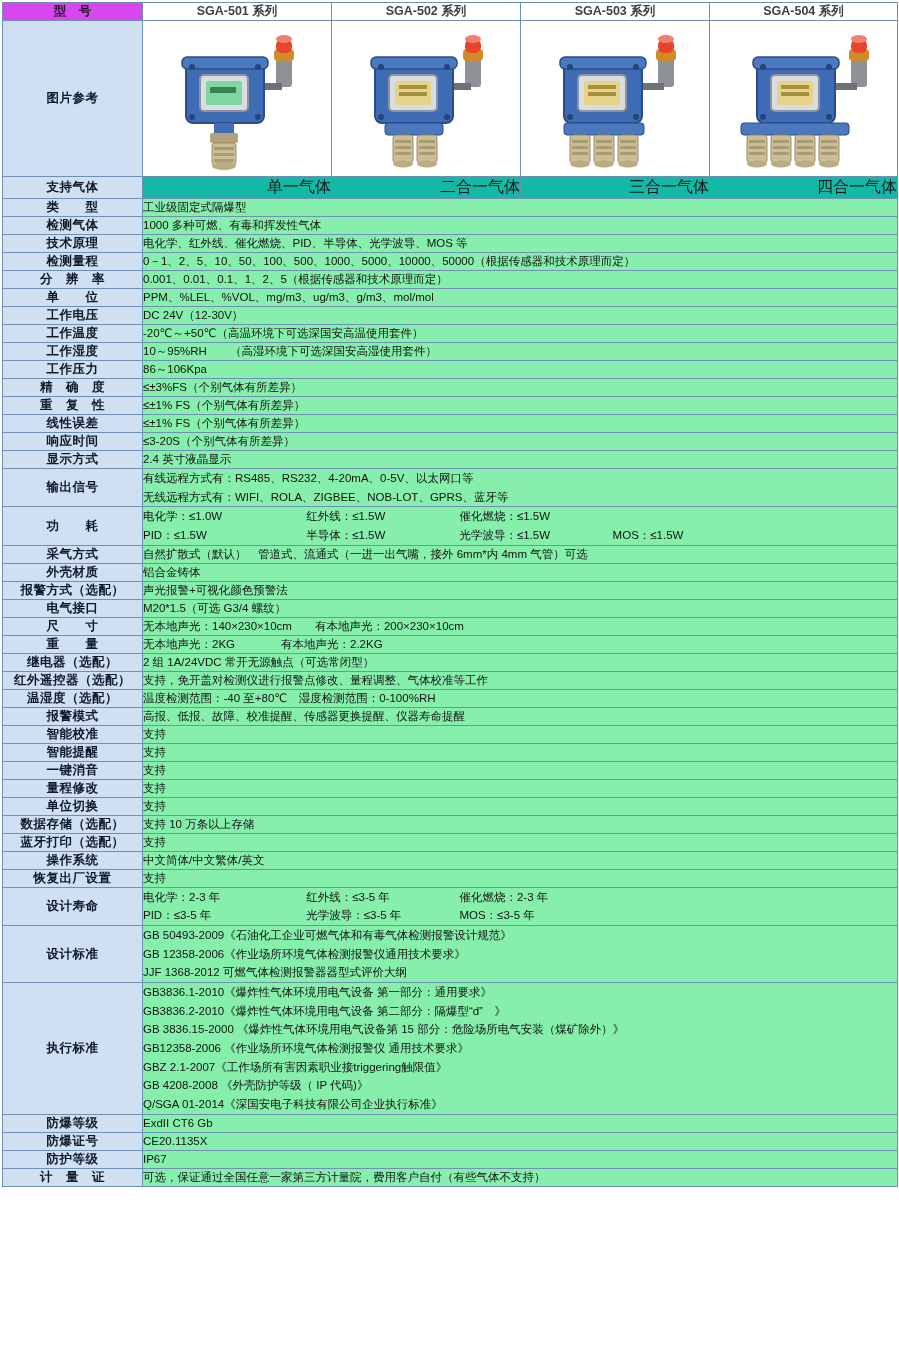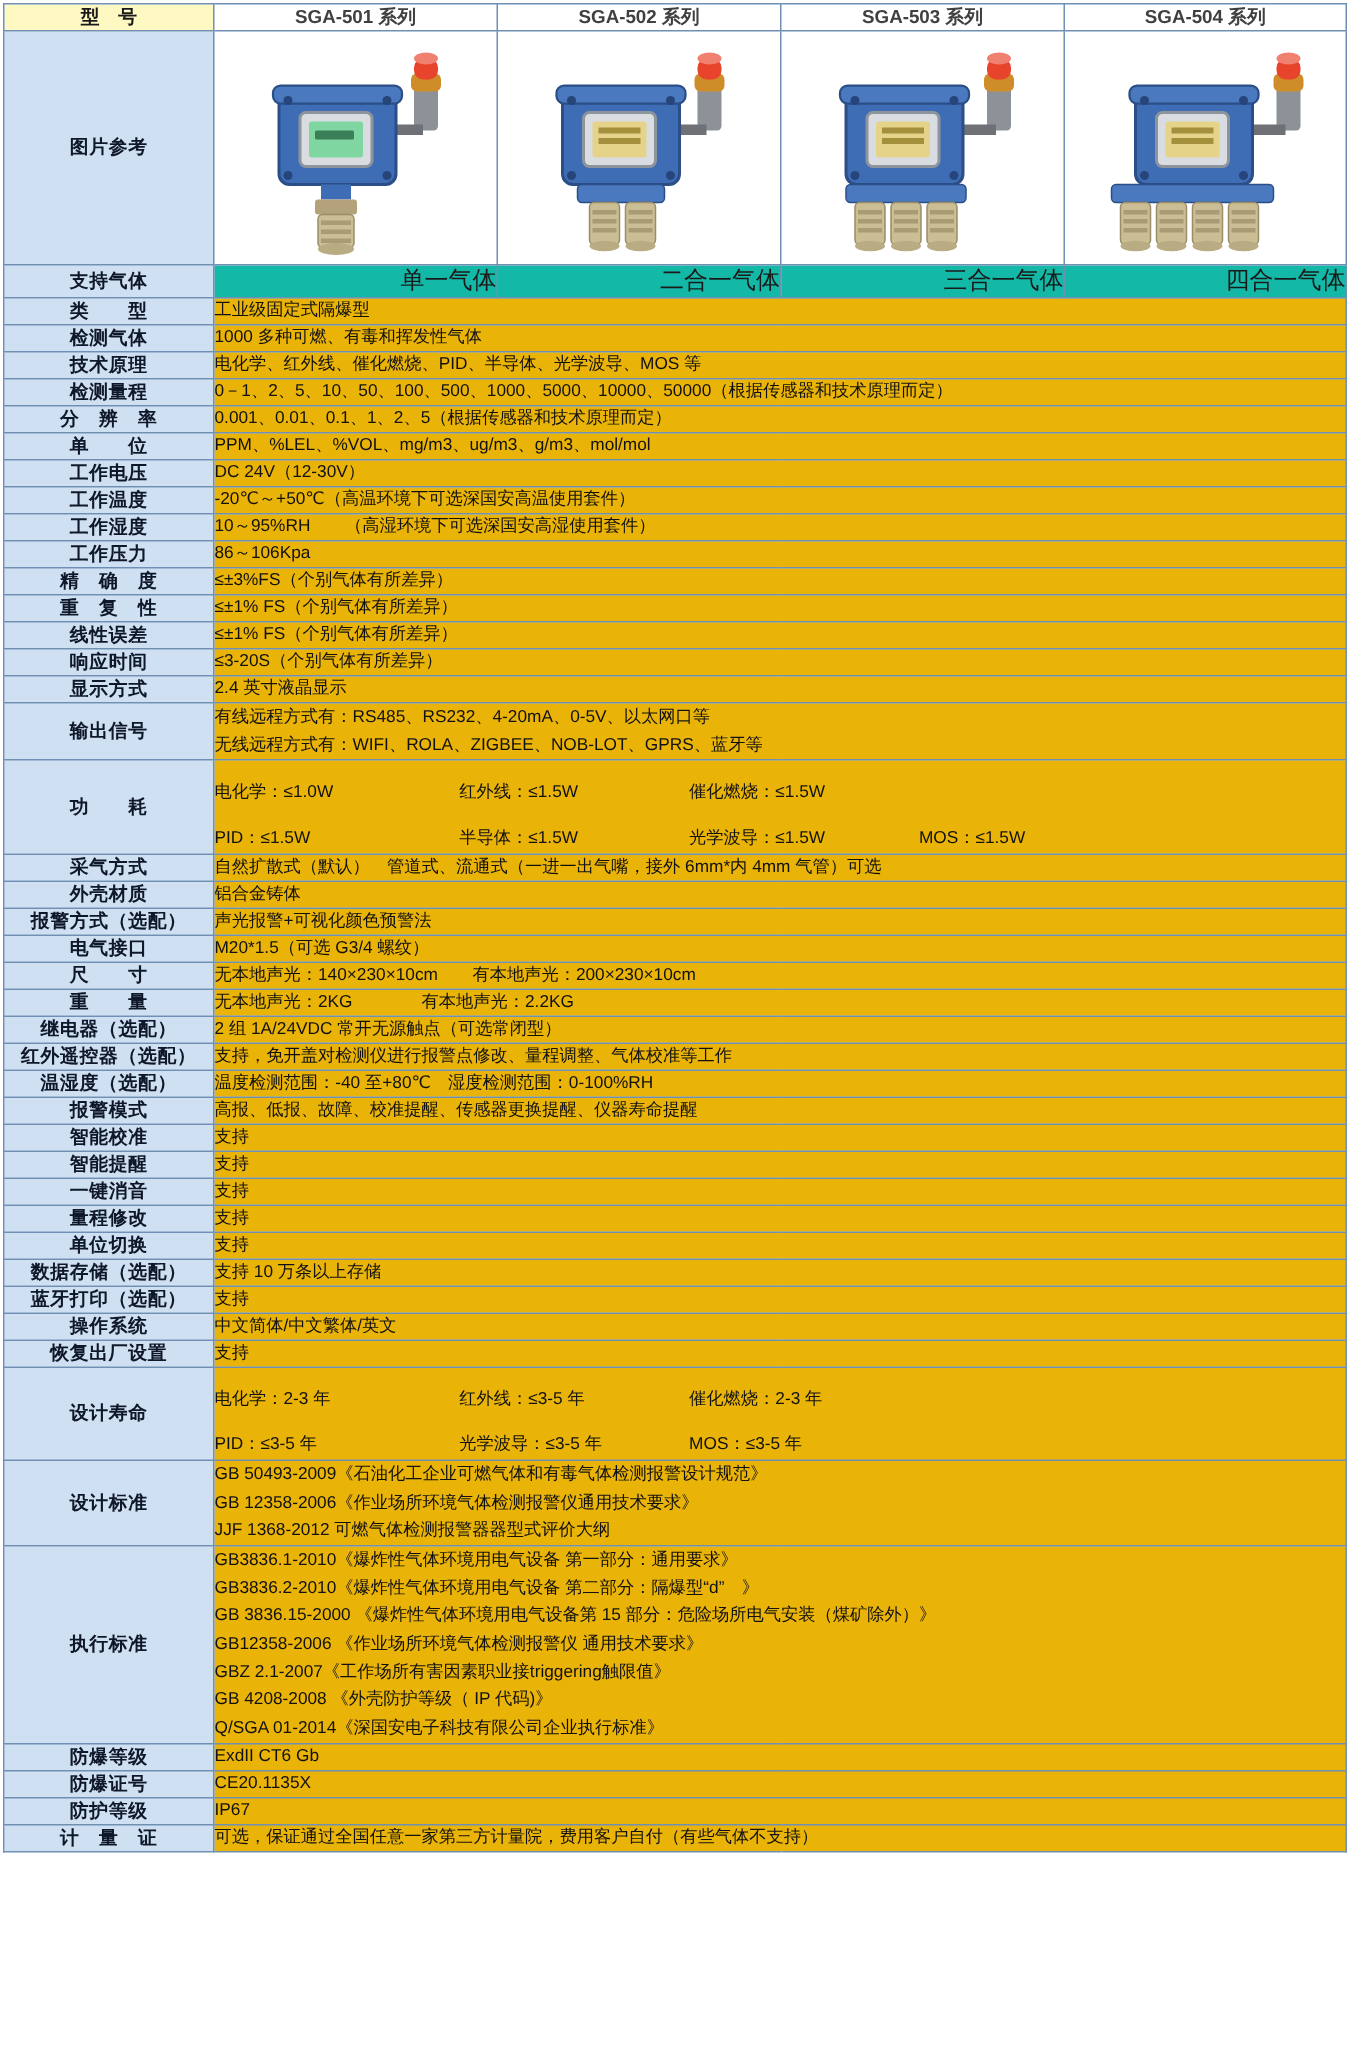--- a/index.html
+++ b/index.html
@@ -33,28 +33,28 @@
     background: #cfe0f2;
     text-align: center;
     font-weight: bold;
     color: #0f172a;
     font-size: 12.5px;
     letter-spacing: 0.5px;
     padding: 4px 2px;
     width: 140px;
   }
   .val {
-    background: #eab308;
+    background: #86efac;
     padding: 4px 8px;
     font-size: 11.5px;
     color: #111;
     line-height: 1.45;
   }
   .hdr {
-    background: #fef9c3;
+    background: #d946ef;
     text-align: center;
     font-weight: bold;
     font-size: 12.5px;
     padding: 5px 2px;
     font-family: Liberation Mono, monospace;
   }
   .model-cell {
     background: #ffffff;
     text-align: center;
     font-weight: bold;
@@ -71,21 +71,21 @@
   .img-cell {
     background: #ffffff;
     height: 155px;
     text-align: center;
     padding: 0;
   }
   .multi-line div {
     padding: 1px 0;
   }
   .cols2 span.c1 { display:inline-block; min-width: 160px; }
-  .cols2 span.c2 { display:inline-block; min-width: 150px; margin-top: 12px; }
+  .cols2 span.c2 { display:inline-block; min-width: 150px; }
   .cols2 span.c3 { display:inline-block; min-width: 150px; }
   .row-sub { padding: 2px 0; }
 
   
   .device {
     width: 100%;
     height: 155px;
     display: flex;
     align-items: flex-start;
     justify-content: center;

